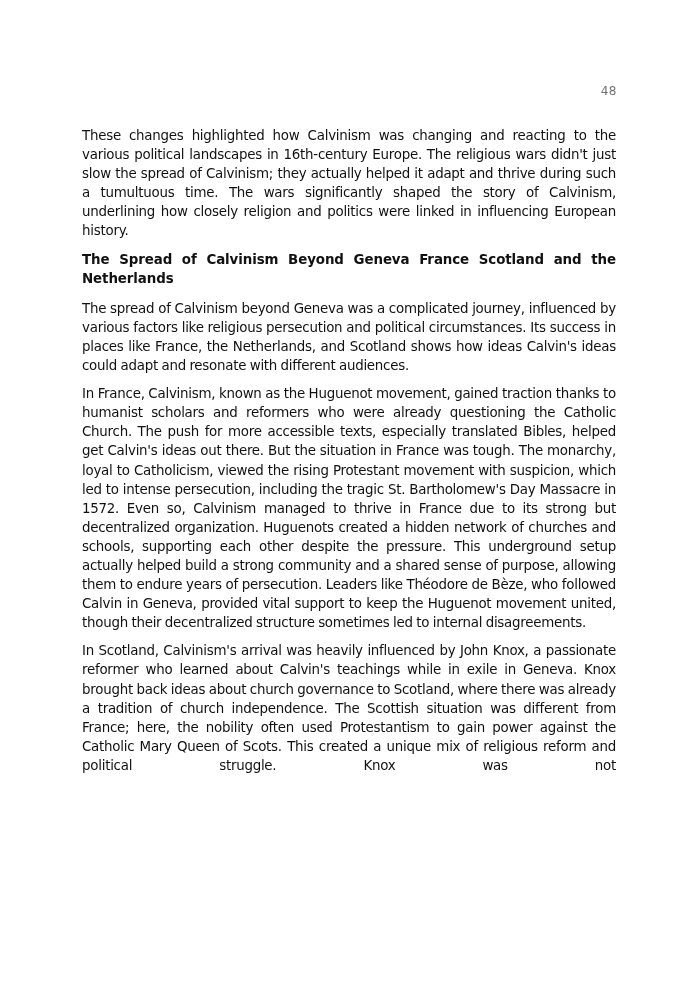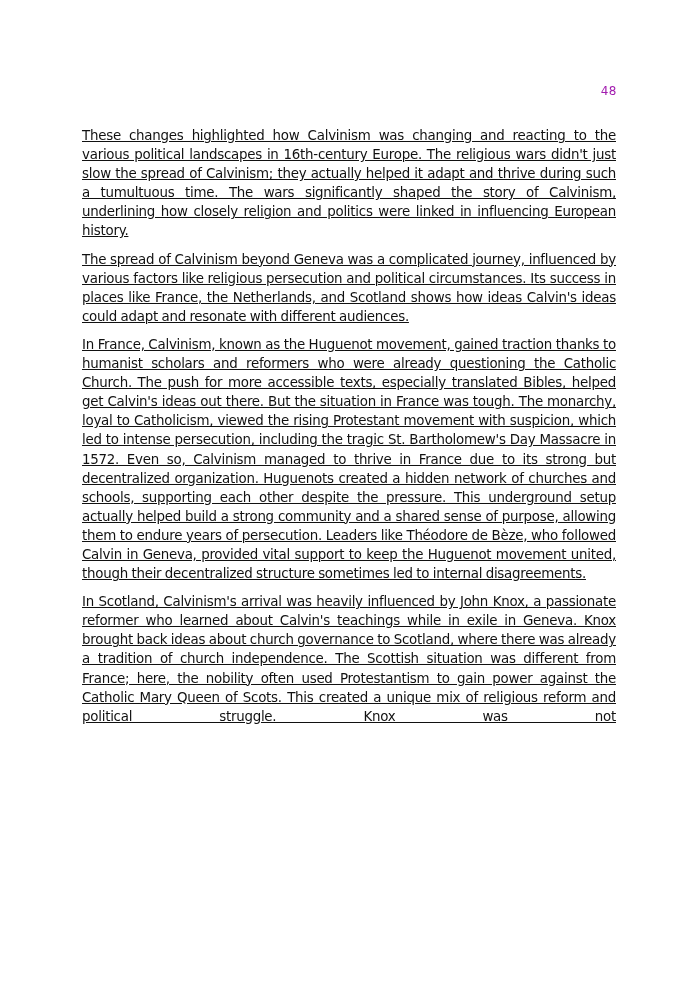--- a/index.html
+++ b/index.html
@@ -13,29 +13,28 @@
       position: relative;
       overflow: hidden;
       color: #111111;
       font-family: "DejaVu Sans", sans-serif;
     }
     .page-number {
       position: absolute;
       top: 84px;
       right: 82px;
       font-size: 12px;
-      color: #a21caf;
+      color: #737373;
       letter-spacing: 0.5px;
     }
     .content {
       position: absolute;
       top: 126px;
       left: 82px;
       width: 534px;
-      text-decoration: underline;
     }
     .para {
       margin: 0 0 9px 0;
       font-size: 13.4px;
       line-height: 19.1px;
       text-align: justify;
       letter-spacing: -0.25px;
       word-spacing: -0.5px;
     }
     .heading {
@@ -47,16 +46,17 @@
       letter-spacing: -0.1px;
     }
   </style>
 </head>
 <body>
 
 <div class="page-number">48</div>
 
 <div class="content">
   <p class="para">These changes highlighted how Calvinism was changing and reacting to the various political landscapes in 16th-century Europe. The religious wars didn't just slow the spread of Calvinism; they actually helped it adapt and thrive during such a tumultuous time. The wars significantly shaped the story of Calvinism, underlining how closely religion and politics were linked in influencing European history.</p>
+  <p class="heading">The Spread of Calvinism Beyond Geneva France Scotland and the Netherlands</p>
   <p class="para">The spread of Calvinism beyond Geneva was a complicated journey, influenced by various factors like religious persecution and political circumstances. Its success in places like France, the Netherlands, and Scotland shows how ideas Calvin's ideas could adapt and resonate with different audiences.</p>
   <p class="para">In France, Calvinism, known as the Huguenot movement, gained traction thanks to humanist scholars and reformers who were already questioning the Catholic Church. The push for more accessible texts, especially translated Bibles, helped get Calvin's ideas out there. But the situation in France was tough. The monarchy, loyal to Catholicism, viewed the rising Protestant movement with suspicion, which led to intense persecution, including the tragic St. Bartholomew's Day Massacre in 1572. Even so, Calvinism managed to thrive in France due to its strong but decentralized organization. Huguenots created a hidden network of churches and schools, supporting each other despite the pressure. This underground setup actually helped build a strong community and a shared sense of purpose, allowing them to endure years of persecution. Leaders like Théodore de Bèze, who followed Calvin in Geneva, provided vital support to keep the Huguenot movement united, though their decentralized structure sometimes led to internal disagreements.</p>
   <p class="para" style="text-align-last: justify;">In Scotland, Calvinism's arrival was heavily influenced by John Knox, a passionate reformer who learned about Calvin's teachings while in exile in Geneva. Knox brought back ideas about church governance to Scotland, where there was already a tradition of church independence. The Scottish situation was different from France; here, the nobility often used Protestantism to gain power against the Catholic Mary Queen of Scots. This created a unique mix of religious reform and political struggle. Knox was not</p>
 </div>
 
 </body></html>

